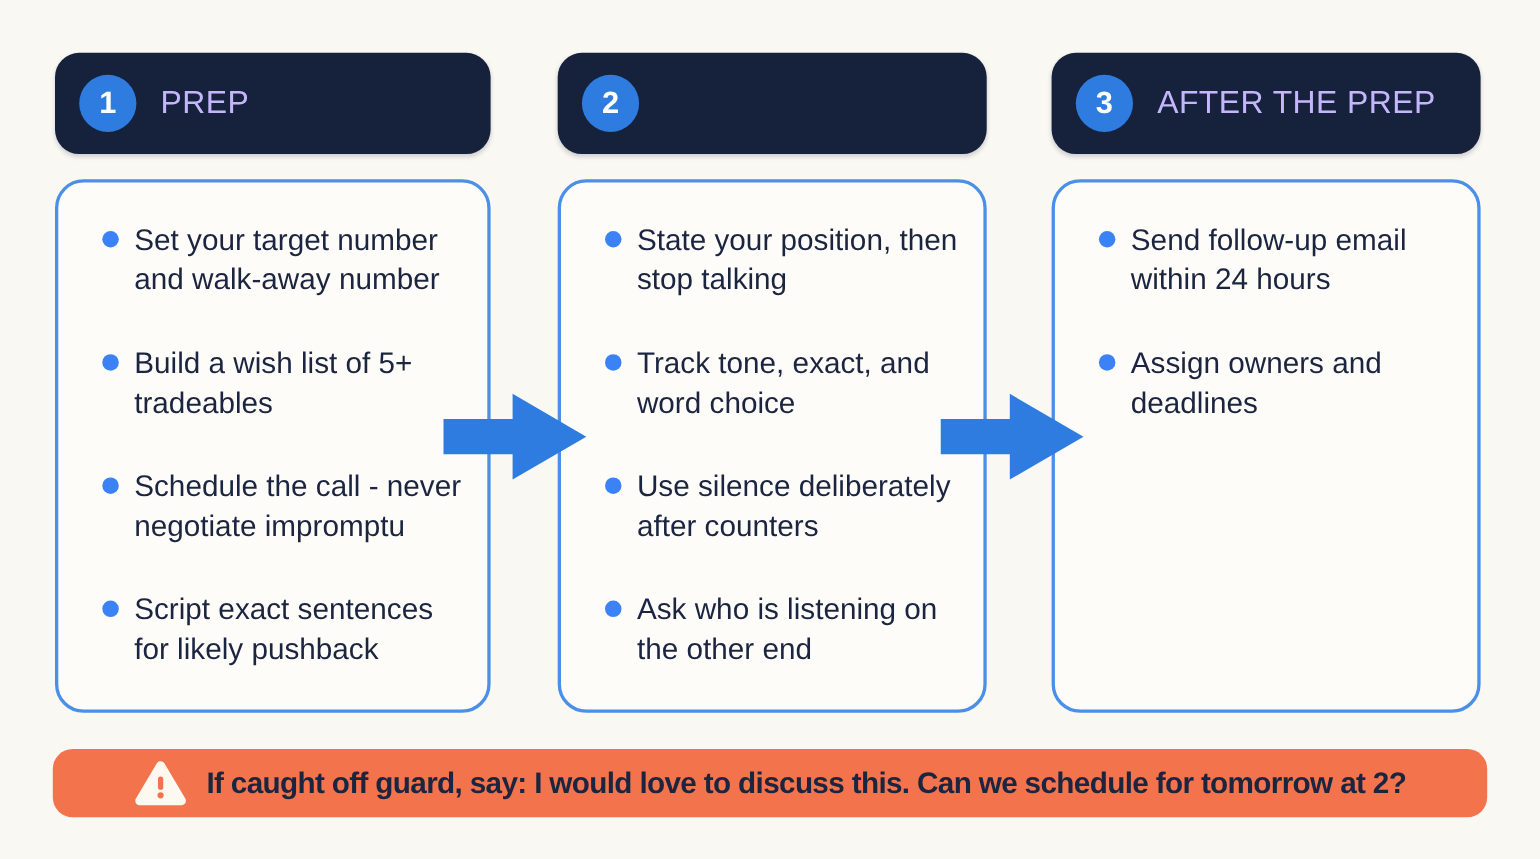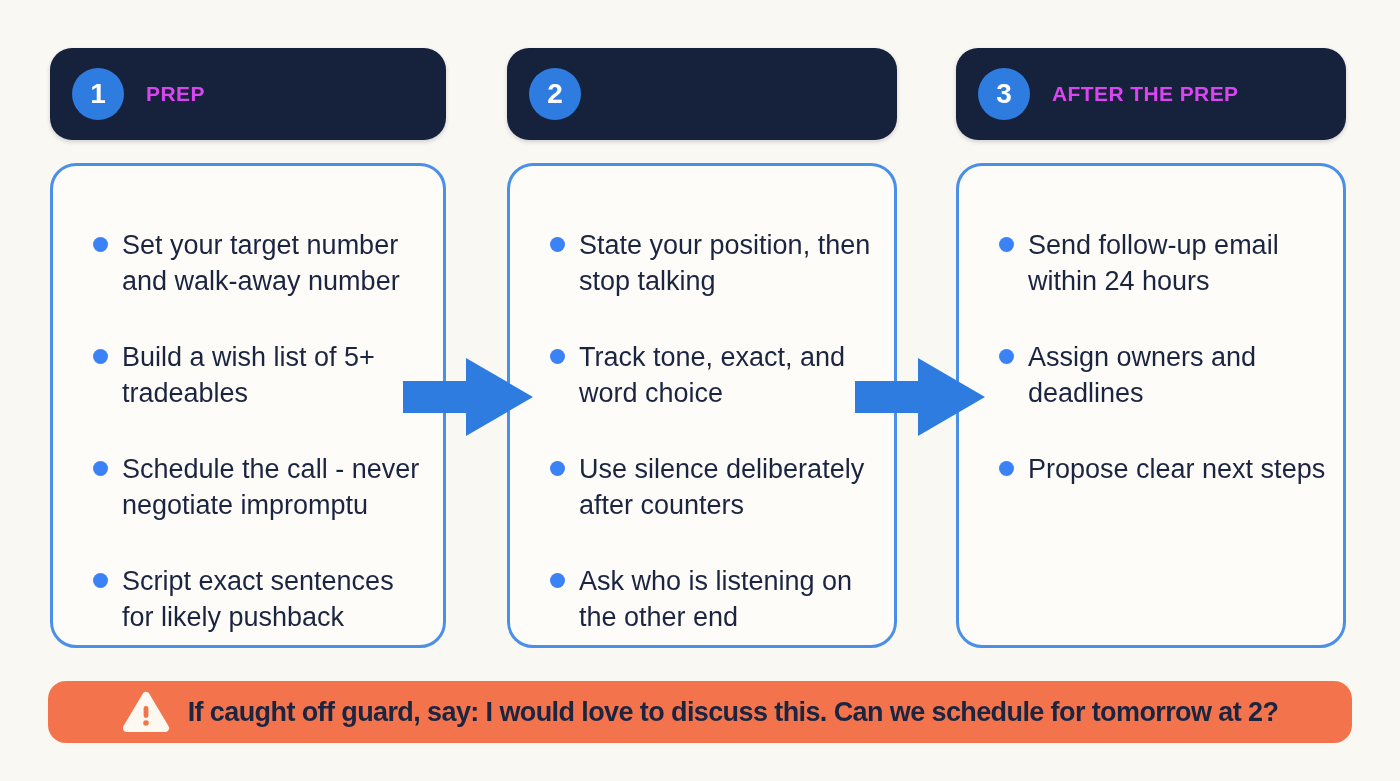--- a/index.html
+++ b/index.html
@@ -33,32 +33,31 @@
     height:92px;border-radius:22px;background:var(--navy);
     display:flex;align-items:center;padding-left:22px;gap:22px;
     box-shadow:0 2px 4px rgba(20,30,60,.18);
   }
   .num{
     width:52px;height:52px;border-radius:50%;background:var(--blue);
     color:#fff;font-size:28px;font-weight:bold;
     display:flex;align-items:center;justify-content:center;flex:0 0 auto;
   }
   .title{
-    color:#d946ef;font-size:21px;font-weight:bold;letter-spacing:.4px;
+    color:#c4b5fd;font-size:29px;font-weight:normal;letter-spacing:.4px;
     white-space:nowrap;
   }
 
   .card{
     margin-top:23px;height:485px;border-radius:26px;
     background:var(--card-bg);border:3px solid var(--border-blue);
   }
   .items{
     list-style:none;display:flex;flex-direction:column;gap:40px;
     padding:34px 14px 0 40px;
-    margin-top:27px;
   }
   .item{display:flex;gap:14px;}
   .dot{
     width:15px;height:15px;border-radius:50%;background:var(--bullet-blue);
     margin-top:10px;flex:0 0 auto;
   }
   .txt{
     color:var(--text-navy);font-size:27px;line-height:36px;max-width:312px;
   }
 
@@ -146,24 +145,20 @@
     <div class="card">
       <ul class="items">
         <li class="item">
           <span class="dot"></span>
           <span class="txt">Send follow-up email within 24 hours</span>
         </li>
         <li class="item">
           <span class="dot"></span>
           <span class="txt">Assign owners and deadlines</span>
         </li>
-        <li class="item">
-          <span class="dot"></span>
-          <span class="txt">Propose clear next steps</span>
-        </li>
       </ul>
     </div>
   </section>
 
   <svg class="arrow arrow-1" viewBox="0 0 132 82" aria-hidden="true">
     <polygon points="0,25 63,25 63,2 130,41 63,80 63,57 0,57"></polygon>
   </svg>
   <svg class="arrow arrow-2" viewBox="0 0 132 82" aria-hidden="true">
     <polygon points="0,25 63,25 63,2 130,41 63,80 63,57 0,57"></polygon>
   </svg>

